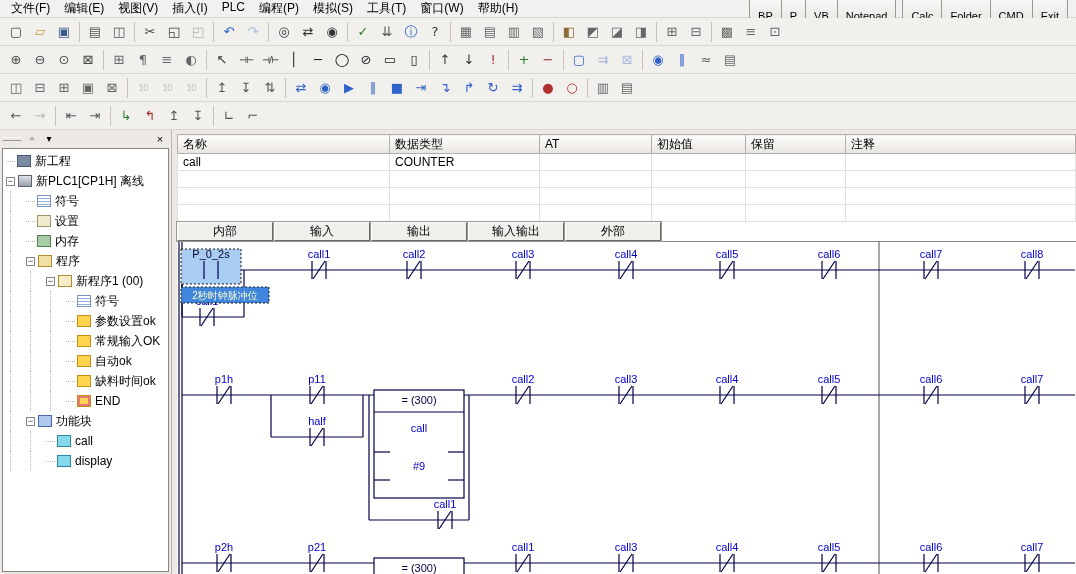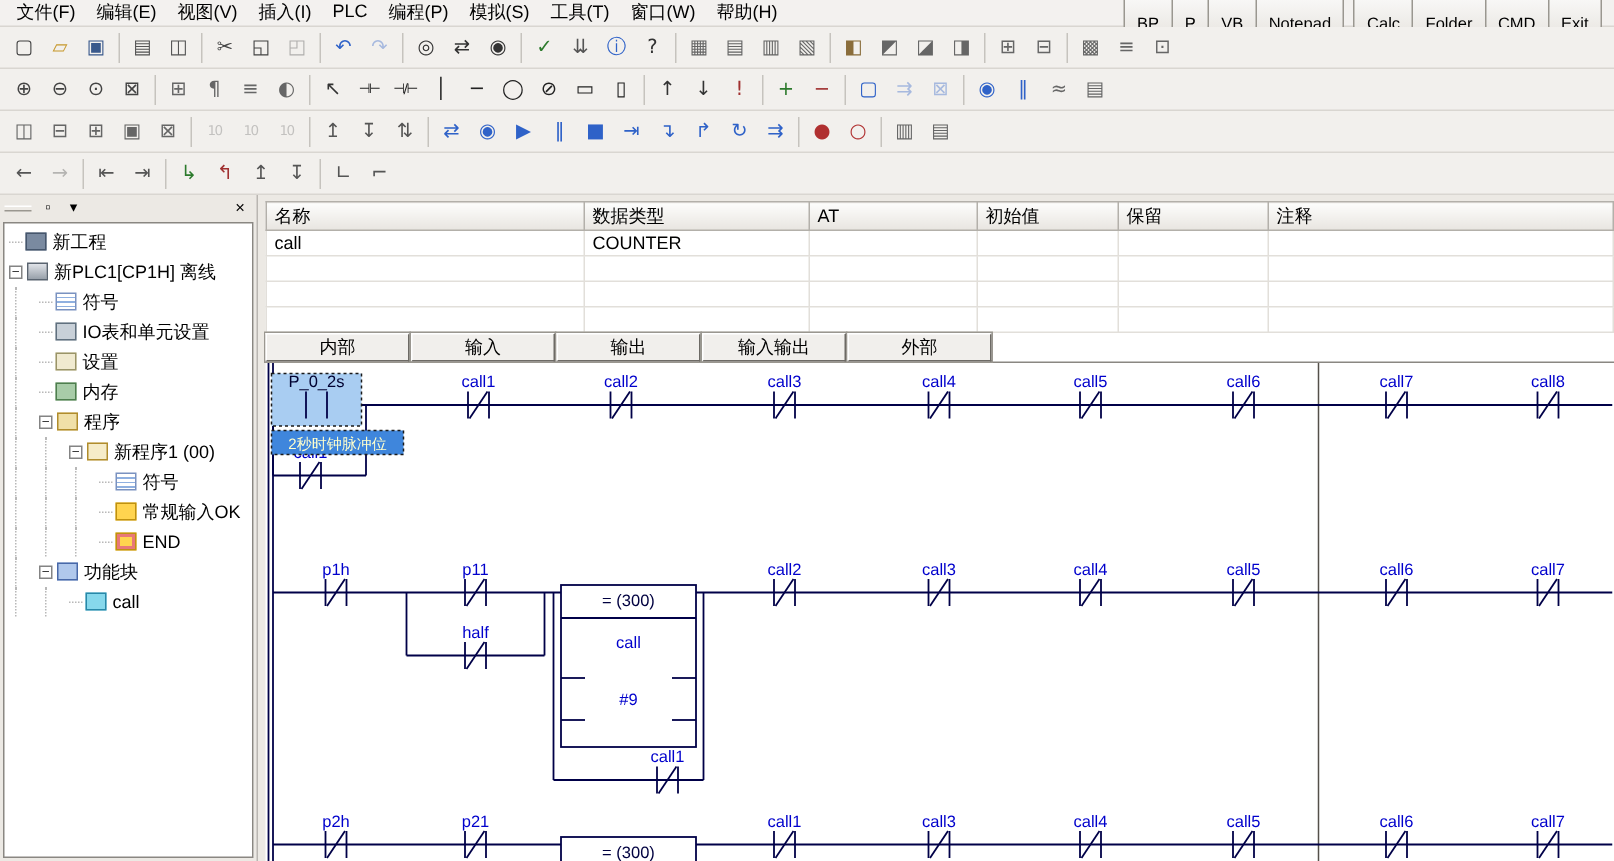--- a/index.html
+++ b/index.html
@@ -243,26 +243,20 @@
           </div>
           <div class="tree-row">
             <span class="guide"></span>
             <span class="dash"></span>
             <span class="tico ico-symbols"></span>
             <span class="tree-label">符号</span>
           </div>
           <div class="tree-row">
             <span class="guide"></span>
             <span class="dash"></span>
-            <span class="tico ico-io"></span>
-            <span class="tree-label">IO表和单元设置</span>
-          </div>
-          <div class="tree-row">
-            <span class="guide"></span>
-            <span class="dash"></span>
             <span class="tico ico-settings"></span>
             <span class="tree-label">设置</span>
           </div>
           <div class="tree-row">
             <span class="guide"></span>
             <span class="dash"></span>
             <span class="tico ico-memory"></span>
             <span class="tree-label">内存</span>
           </div>
           <div class="tree-row">
@@ -285,21 +279,45 @@
             <span class="dash"></span>
             <span class="tico ico-symbols"></span>
             <span class="tree-label">符号</span>
           </div>
           <div class="tree-row">
             <span class="guide"></span>
             <span class="guide"></span>
             <span class="guide"></span>
             <span class="dash"></span>
             <span class="tico ico-section"></span>
+            <span class="tree-label">参数设置ok</span>
+          </div>
+          <div class="tree-row">
+            <span class="guide"></span>
+            <span class="guide"></span>
+            <span class="guide"></span>
+            <span class="dash"></span>
+            <span class="tico ico-section"></span>
             <span class="tree-label">常规输入OK</span>
+          </div>
+          <div class="tree-row">
+            <span class="guide"></span>
+            <span class="guide"></span>
+            <span class="guide"></span>
+            <span class="dash"></span>
+            <span class="tico ico-section"></span>
+            <span class="tree-label">自动ok</span>
+          </div>
+          <div class="tree-row">
+            <span class="guide"></span>
+            <span class="guide"></span>
+            <span class="guide"></span>
+            <span class="dash"></span>
+            <span class="tico ico-section"></span>
+            <span class="tree-label">缺料时间ok</span>
           </div>
           <div class="tree-row">
             <span class="guide"></span>
             <span class="guide"></span>
             <span class="guide"></span>
             <span class="dash"></span>
             <span class="tico ico-section-end"></span>
             <span class="tree-label">END</span>
           </div>
           <div class="tree-row">
@@ -307,20 +325,27 @@
             <span class="expbox">−</span>
             <span class="tico ico-fb-folder"></span>
             <span class="tree-label">功能块</span>
           </div>
           <div class="tree-row">
             <span class="guide"></span>
             <span class="guide"></span>
             <span class="dash"></span>
             <span class="tico ico-fb"></span>
             <span class="tree-label">call</span>
+          </div>
+          <div class="tree-row">
+            <span class="guide"></span>
+            <span class="guide"></span>
+            <span class="dash"></span>
+            <span class="tico ico-fb"></span>
+            <span class="tree-label">display</span>
           </div>
         </div>
     </div>
     <div class="splitter"></div>
     <div class="right-panel">
       <div class="table-wrap">
         <table class="vars">
             <colgroup>
               <col style="width: 212px;">
               <col style="width: 150px;">

